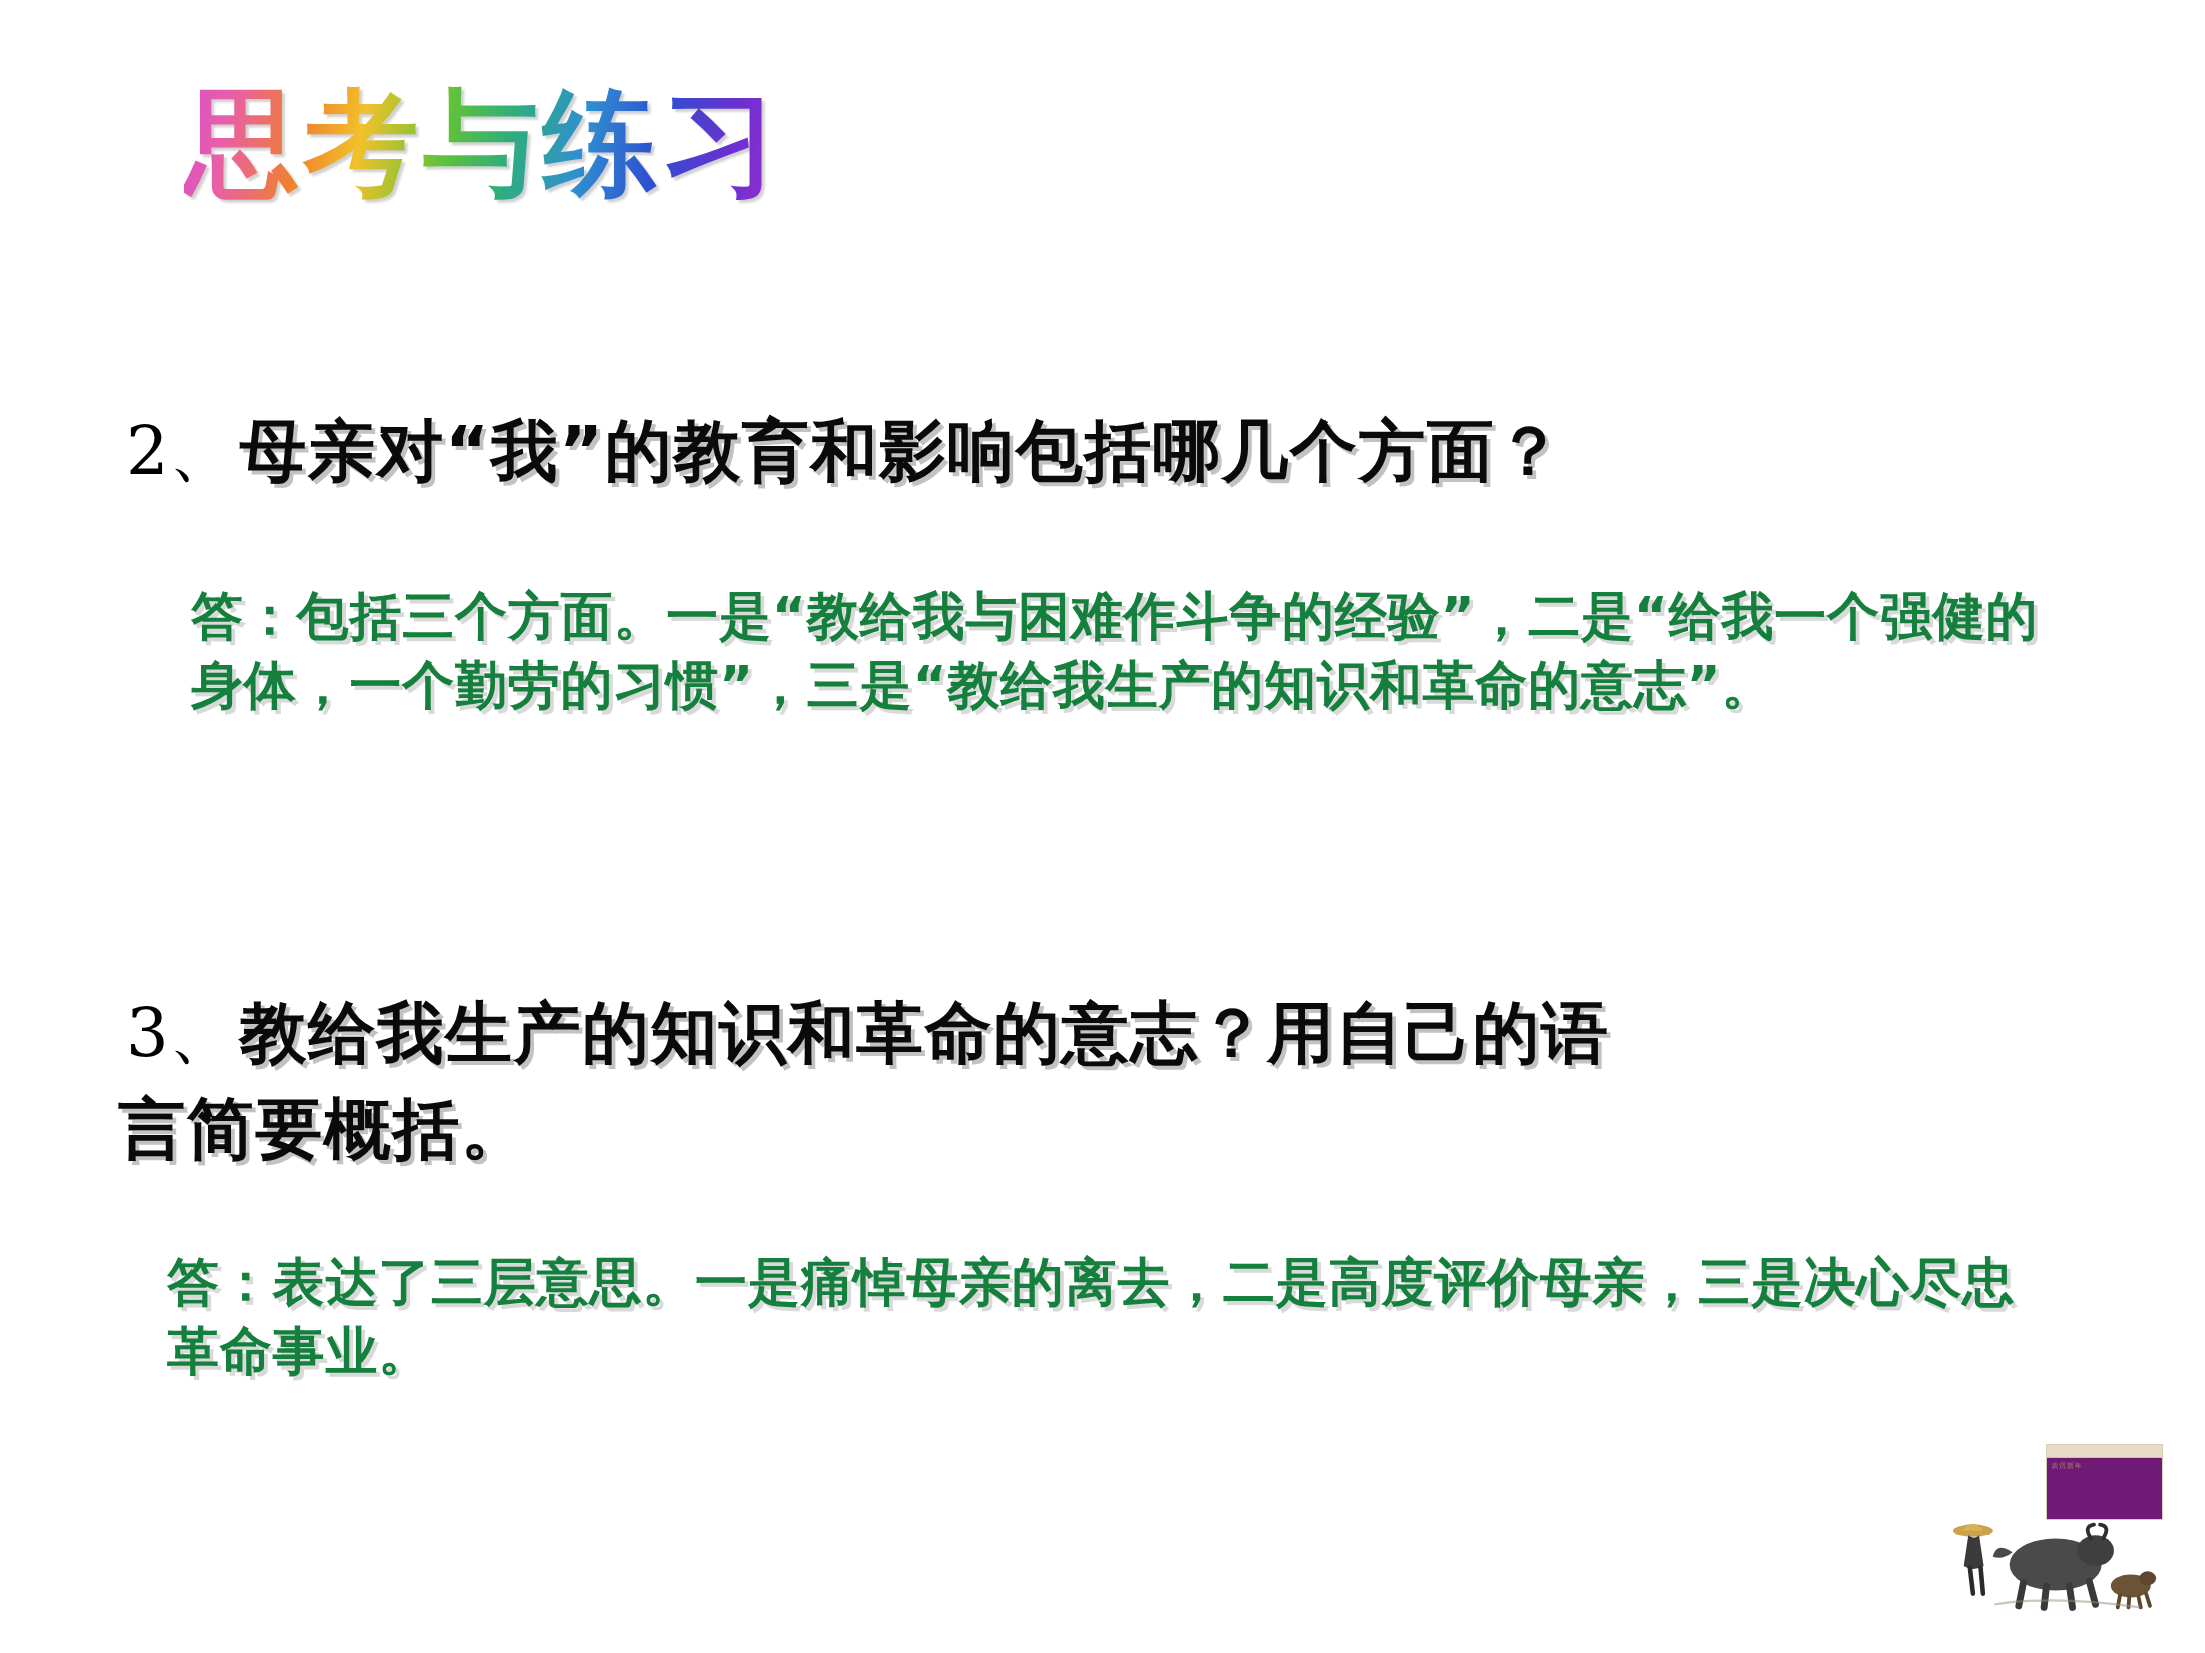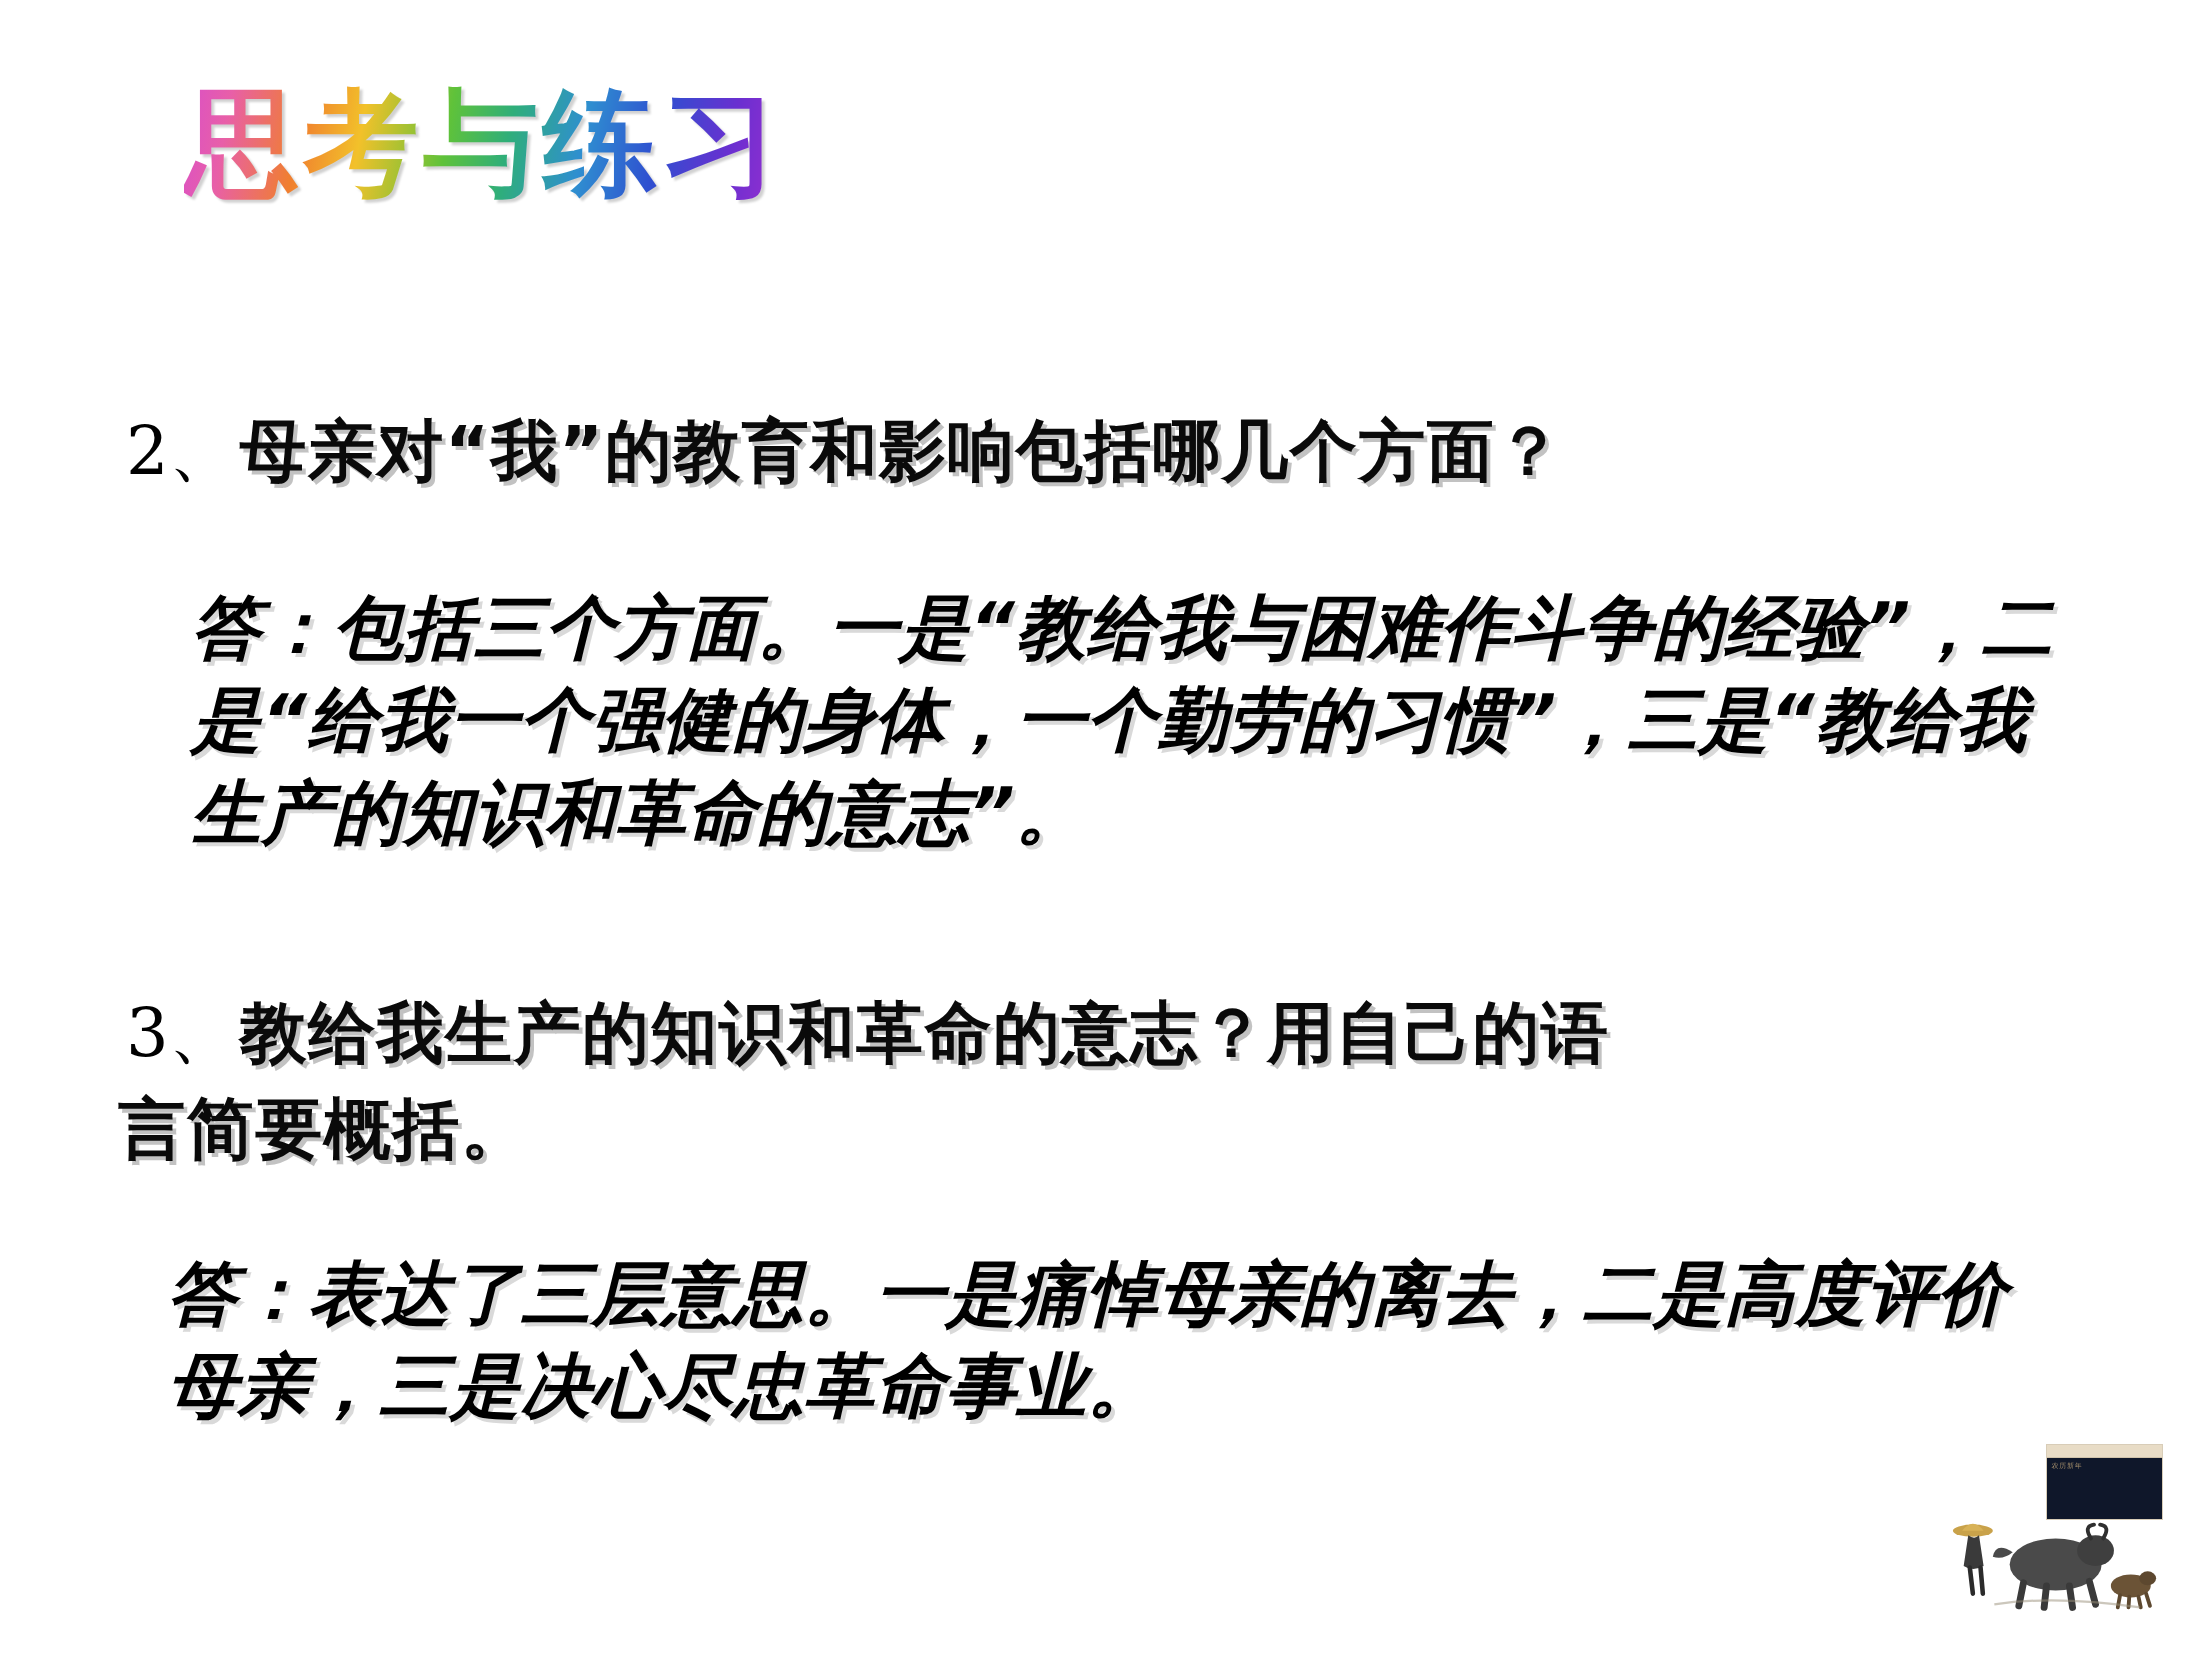--- a/index.html
+++ b/index.html
@@ -56,27 +56,26 @@
     font-family: "DejaVu Serif", "Liberation Serif", serif;
   }
   .q-text {
     font-size: 67px;
     font-weight: 700;
     color: #0a0a0a;
     letter-spacing: 1.5px;
     text-shadow: 3.8px 3.8px 0 rgba(120,120,120,0.45);
   }
   .a-text {
-    font-size: 70px;
+    font-size: 52px;
     font-weight: 700;
-    color: #000000;
+    color: #15803d;
     letter-spacing: 0.8px;
     line-height: 1.32;
     text-shadow: 3.8px 3.8px 0 rgba(160,160,160,0.40);
-    font-style: italic;
   }
 
   
   #question-2 {
     left: 126px;
     top: 406px;
     width: 2006px;
     white-space: nowrap;
   }
   #answer-2 {
@@ -107,21 +106,21 @@
     bottom: 42px;
     width: 230px;
     height: 168px;
   }
   #corner-illustration .calendar-card {
     position: absolute;
     right: 0;
     top: 0;
     width: 115px;
     height: 74px;
-    background: #0f172a;
+    background: #701a75;
     border: 1.5px solid #d8cdb8;
   }
   #corner-illustration .calendar-card .cal-head {
     height: 12.3px;
     background: #e8dcc6;
     border-bottom: 0.8px solid #d0c3ab;
   }
   #corner-illustration .calendar-card .cal-rows {
     padding: 3.1px 4.6px;
     font-size: 6.9px;

